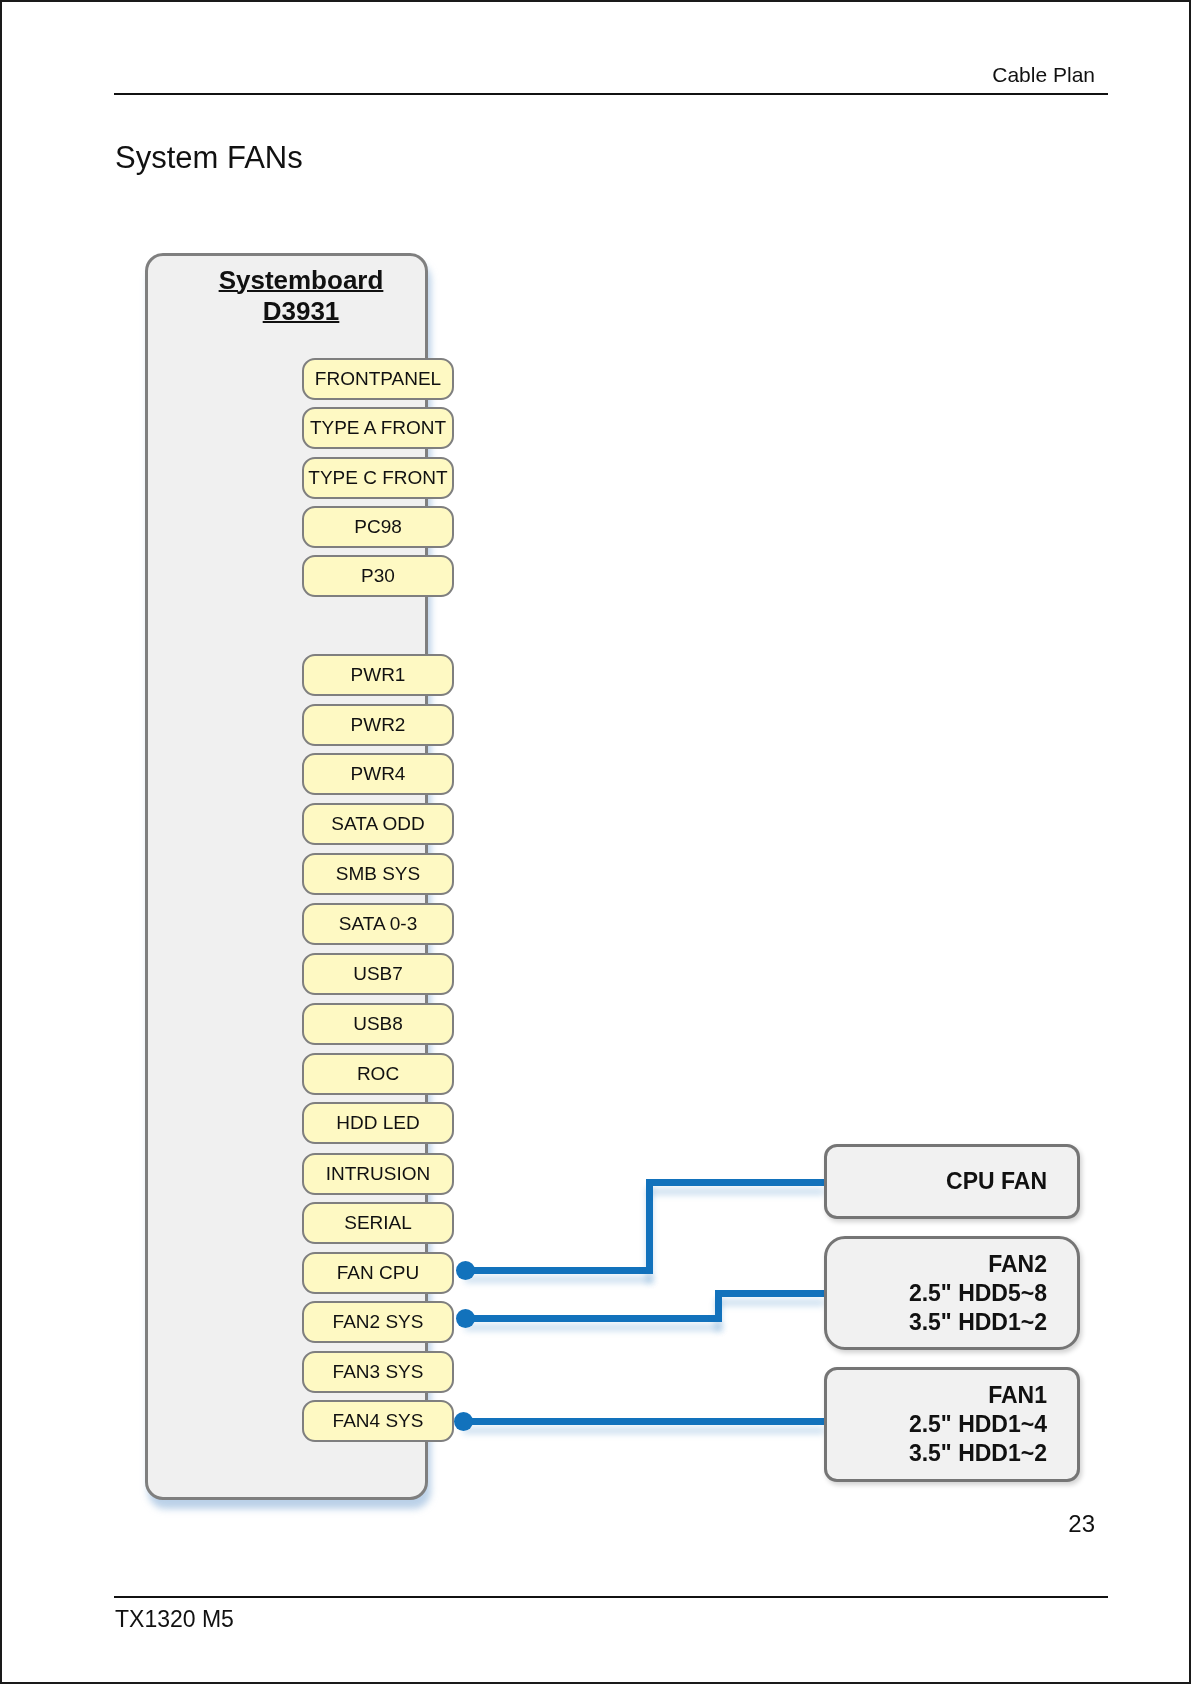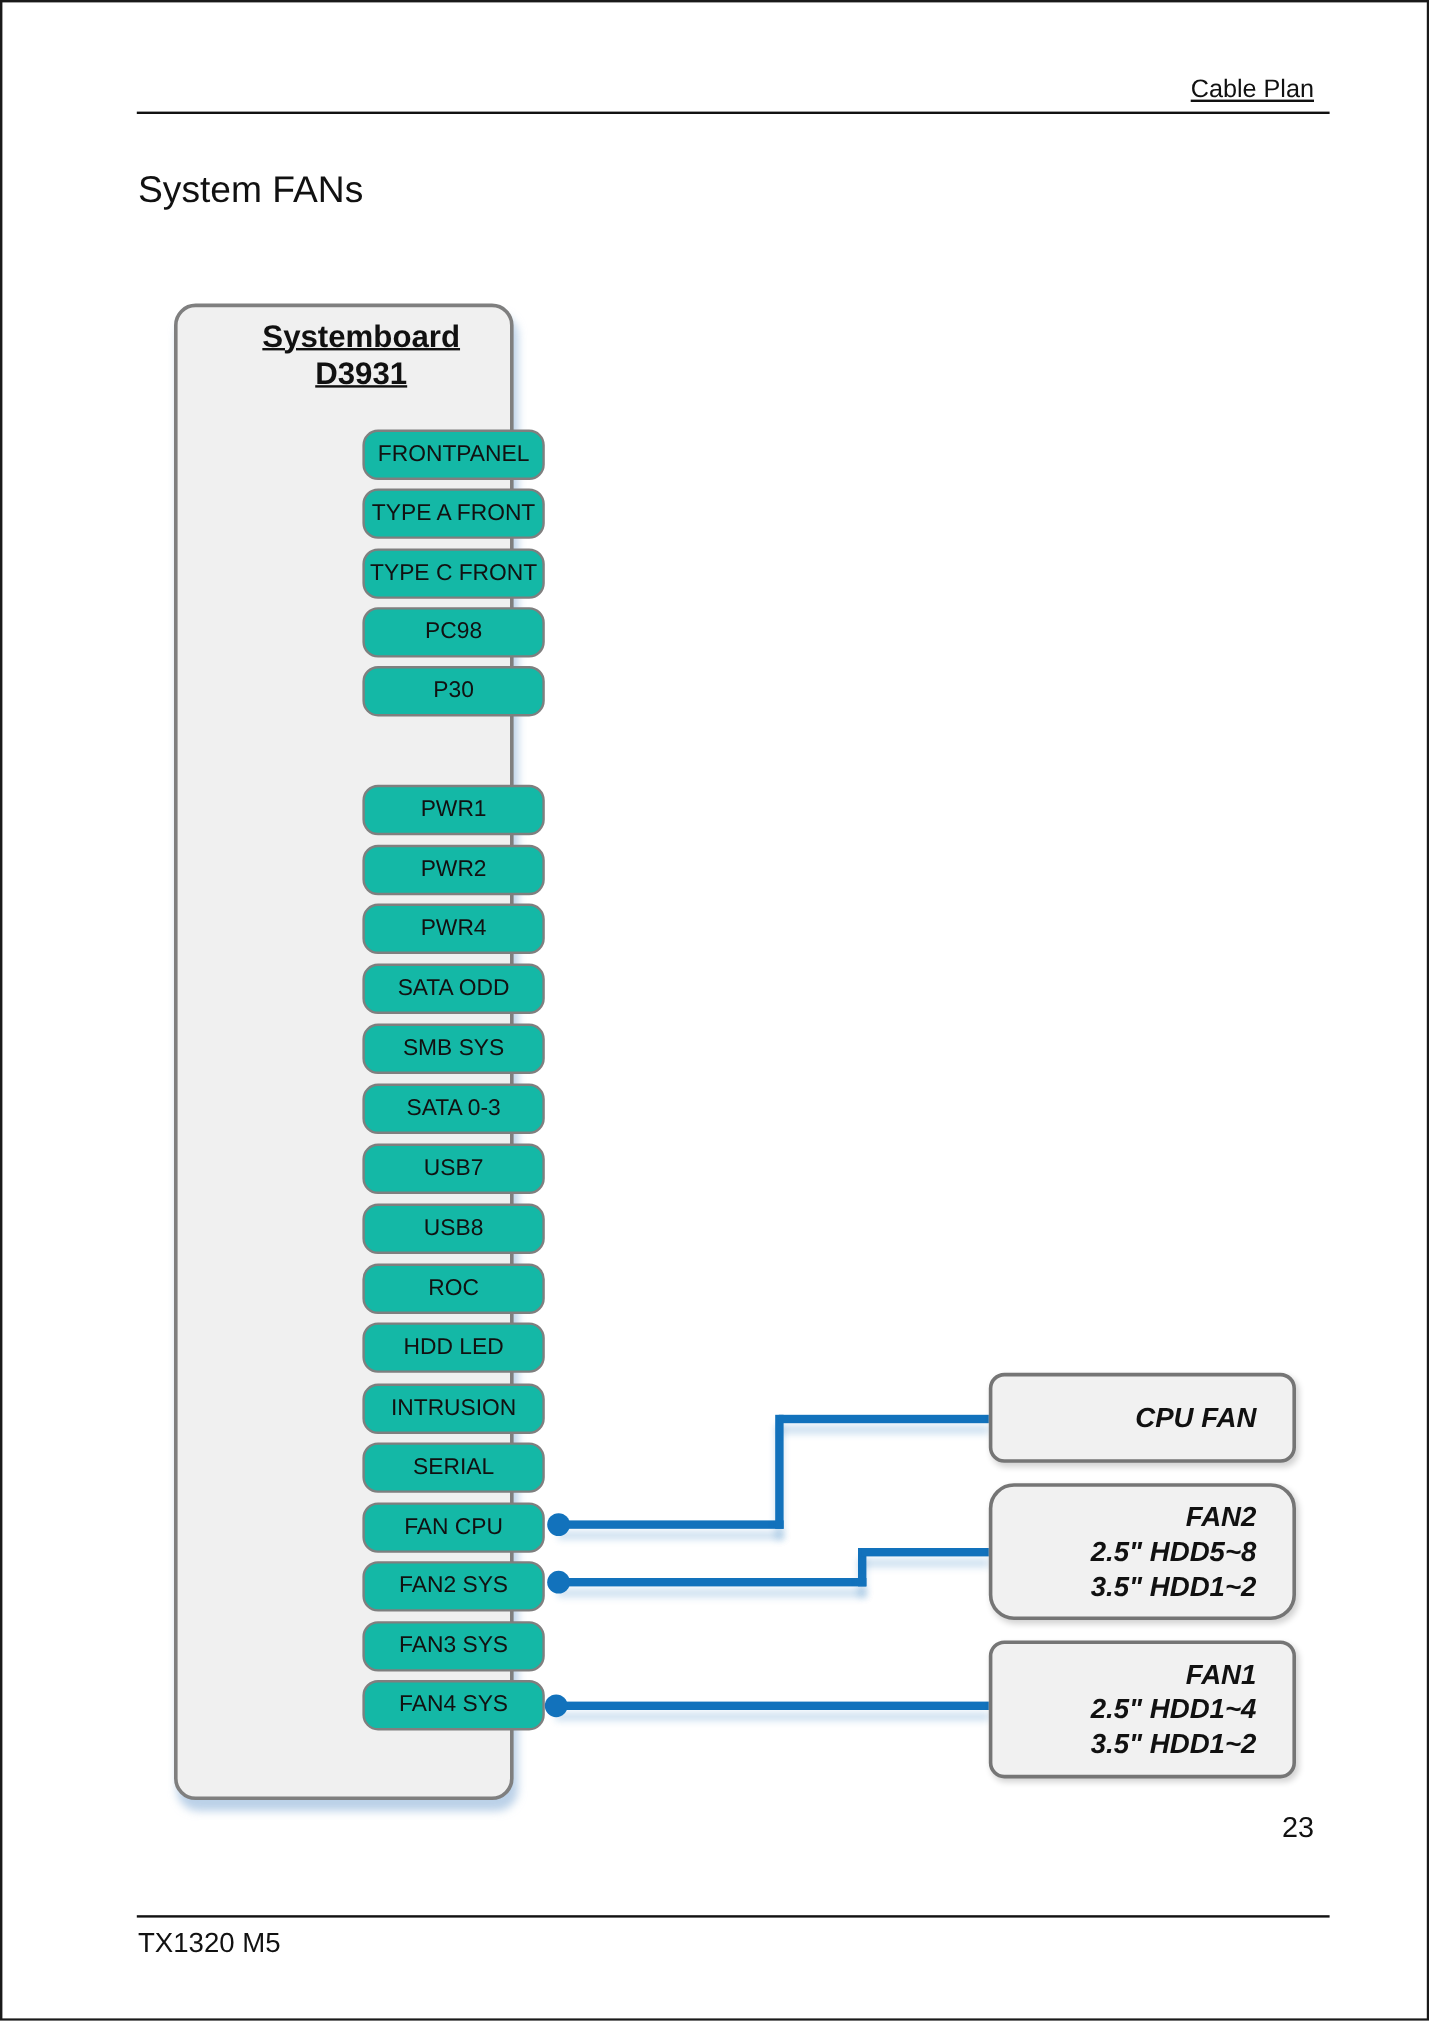--- a/index.html
+++ b/index.html
@@ -6,54 +6,54 @@
   .page{
     position:relative;
     width:1191px;height:1684px;
     box-sizing:border-box;
     border:2px solid #1a1a1a;
     background:#ffffff;
     font-family:"Liberation Sans", sans-serif;
     color:#111;
     overflow:hidden;
   }
-  .header-title{position:absolute;top:61px;right:94px;font-size:21px;text-decoration:underline;}
+  .header-title{position:absolute;top:61px;right:94px;font-size:21px;}
   .header-rule{position:absolute;left:112px;top:91px;width:994px;height:2px;background:#111;}
   .page-title{position:absolute;left:113px;top:138px;font-size:31px;}
 
   
   .board{
     position:absolute;left:143px;top:251px;width:283px;height:1247px;
     box-sizing:border-box;background:#f0f0f0;
     border:3px solid #7f7f7f;border-radius:18px;
     box-shadow:3px 9px 7px rgba(150,185,220,.65);
   }
   .board-title{
     position:absolute;left:143px;top:263px;width:283px;
     text-align:center;font-weight:bold;font-size:26px;line-height:31px;
   }
   .board-title span{text-decoration:underline;text-decoration-thickness:2px;margin-left:29px;}
 
   
   .conn{
     position:absolute;left:300px;width:152px;height:42px;
-    box-sizing:border-box;background:#14b8a6;
+    box-sizing:border-box;background:#fef9c3;
     border:2px solid #7f7f7f;border-radius:13px;
     display:flex;align-items:center;justify-content:center;
     font-size:19px;z-index:2;
   }
 
   
   .fanbox{
     position:absolute;left:822px;width:256px;
     box-sizing:border-box;background:#f1f1f1;
     border:3px solid #757575;border-radius:13px;
     display:flex;flex-direction:column;justify-content:center;align-items:flex-end;
     padding-right:30px;font-weight:bold;font-size:23px;line-height:29px;
-    z-index:2;box-shadow:2px 3px 5px rgba(0,0,0,.18);font-style:italic;
+    z-index:2;box-shadow:2px 3px 5px rgba(0,0,0,.18);
   }
   .fb-cpu{top:1142px;height:75px;}
   .fb-fan2{top:1234px;height:114px;border-radius:21px;}
   .fb-fan1{top:1365px;height:115px;padding-left:16px;}
 
   
   .cable{position:absolute;background:#1272bc;z-index:1;box-shadow:0 9px 6px rgba(27,114,188,.22);}
   .c-cpu-h2{left:647px;top:1177px;width:175px;height:7px;}
   .c-cpu-v {left:644px;top:1177px;width:7px;height:95px;}
   .c-cpu-h1{left:463px;top:1265px;width:188px;height:7px;}

